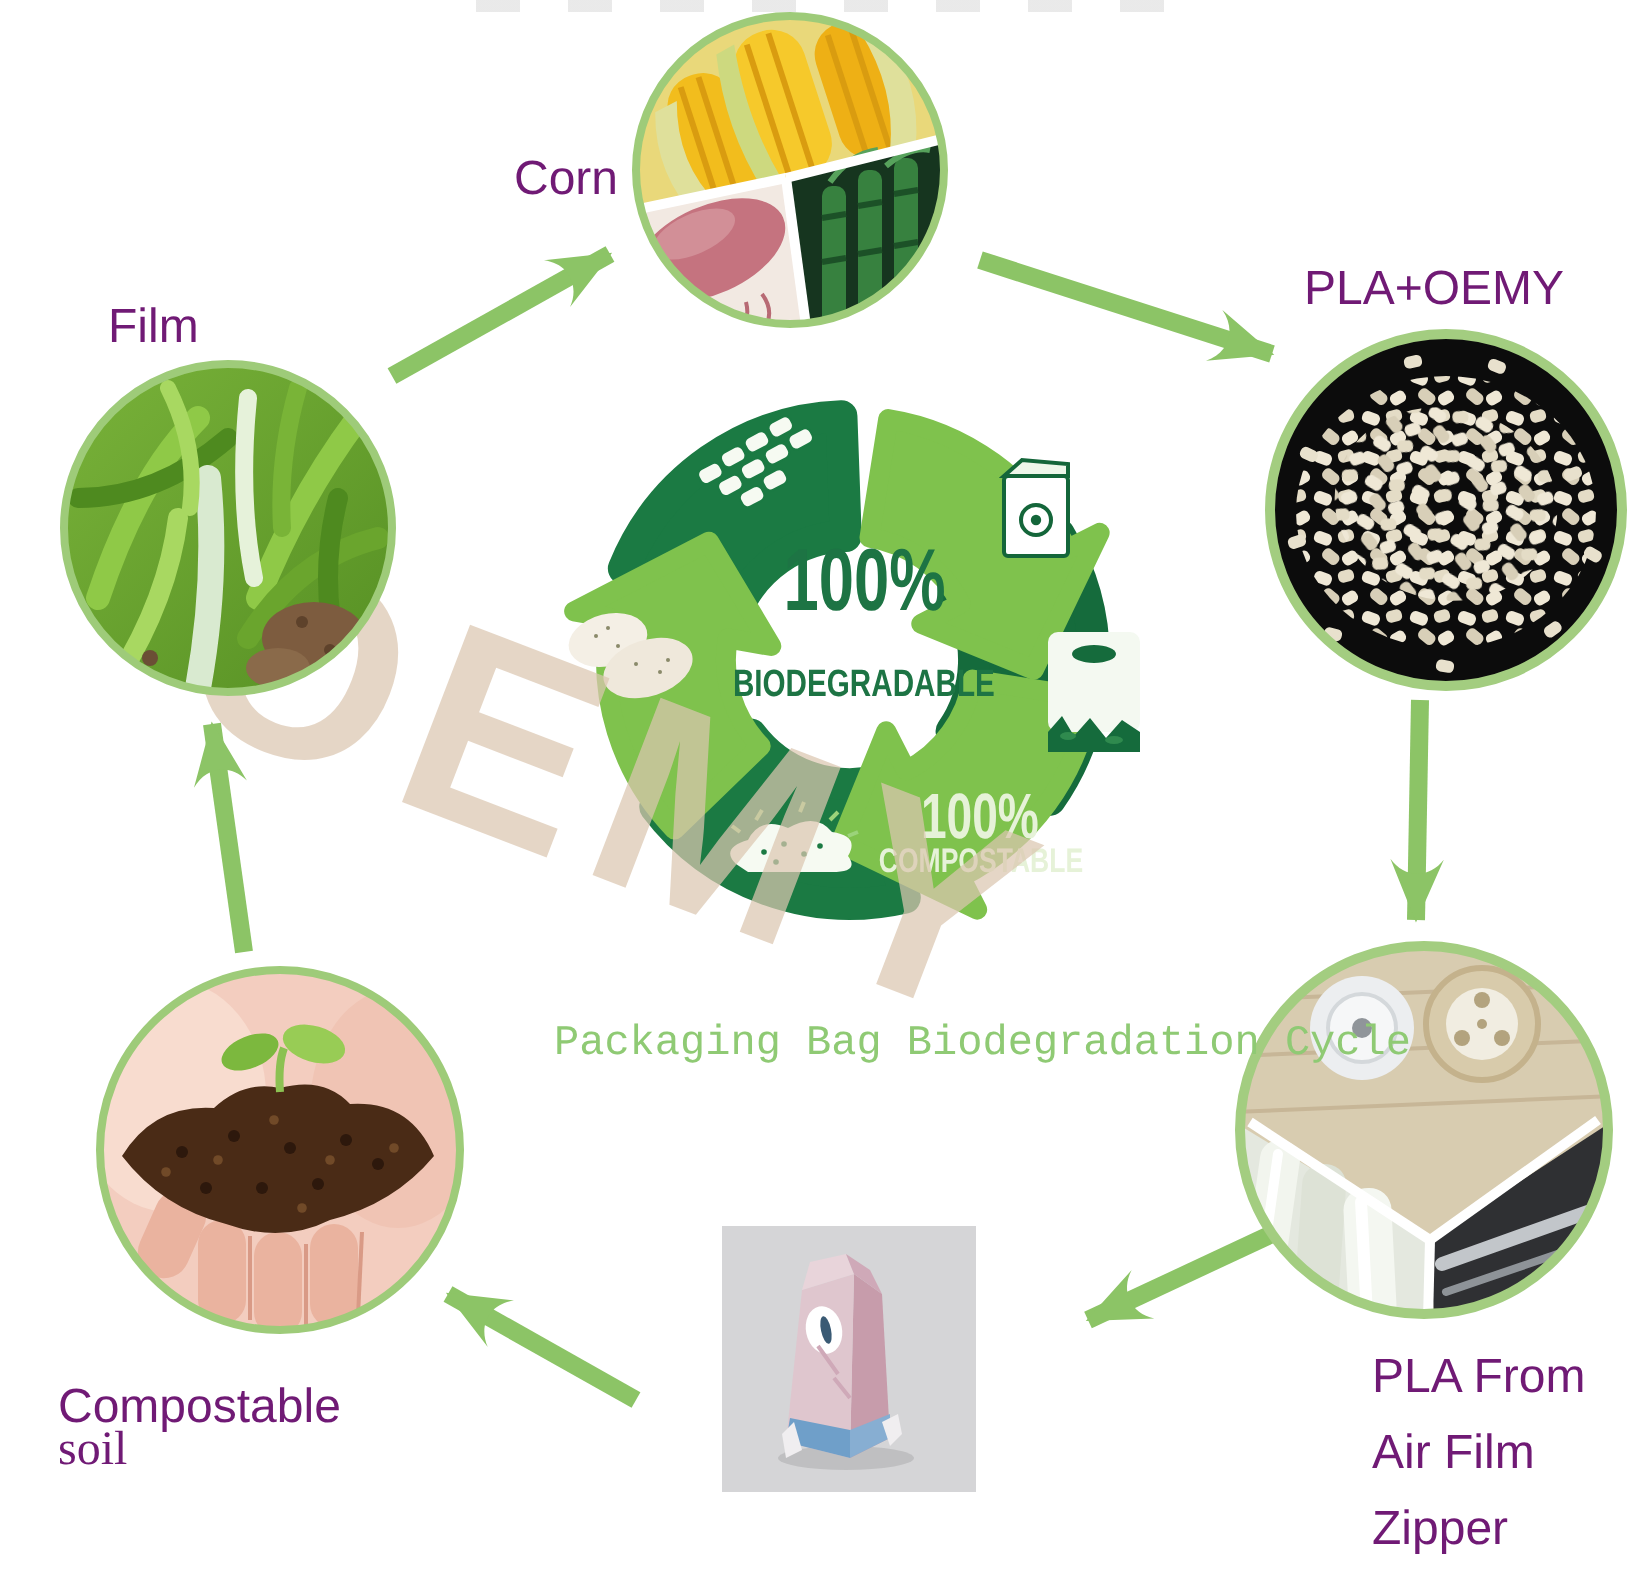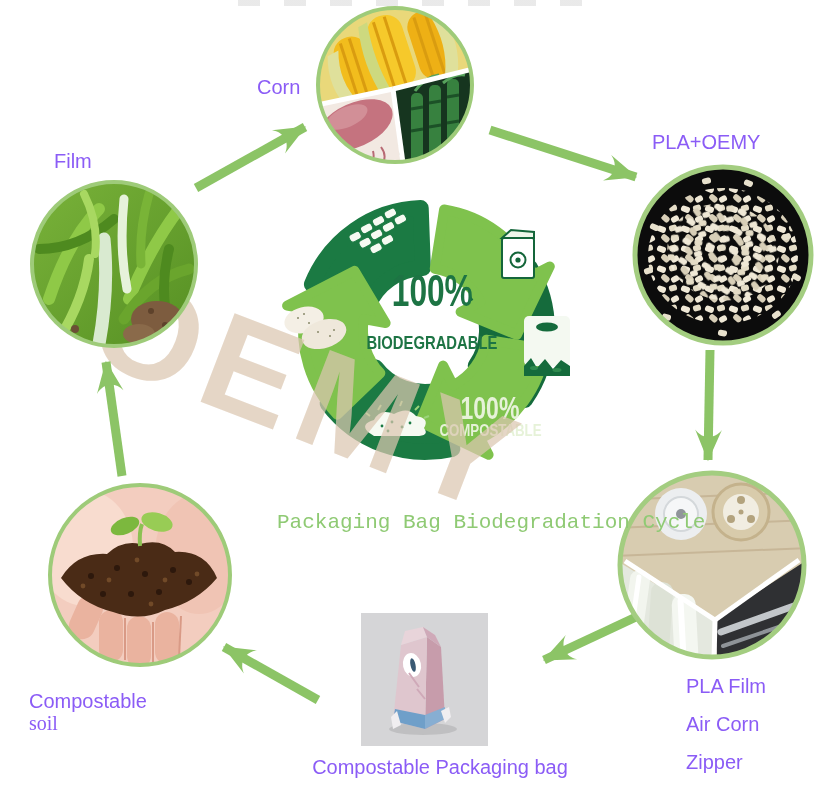--- a/index.html
+++ b/index.html
@@ -1,19 +1,19 @@
 <!DOCTYPE html>
 <html><head>
 <meta charset="utf-8">
 <style>
   html,body{margin:0;padding:0;background:#fff;}
   .canvas{position:relative;width:826px;height:796px;background:#ffffff;overflow:hidden;
           font-family:"Liberation Sans", sans-serif;}
   .abs{position:absolute;}
-  .lbl{position:absolute;color:#8b5cf6;font-size:20px;white-space:nowrap;z-index:30;}
+  .lbl{position:absolute;color:#701a75;font-size:24px;white-space:nowrap;z-index:30;}
   .caption-line{position:absolute;color:#8fca74;font-size:21px;white-space:nowrap;z-index:25;font-family:Liberation Mono, monospace;}
   .badge{position:absolute;z-index:12;display:flex;justify-content:center;align-items:flex-end;
          font-weight:bold;white-space:nowrap;}
   .cond{display:inline-block;transform:scaleX(.72);transform-origin:center;}
   .cond78{display:inline-block;transform:scaleX(.78);transform-origin:center;}
   .badge-dark{color:#1d7444;}
   .badge-light{color:#e6f2d8;}
   .watermark{position:absolute;left:128px;top:238px;z-index:15;pointer-events:none;
              font-size:138px;font-weight:bold;letter-spacing:10px;
              color:rgba(219,198,176,0.72);transform:rotate(21deg);transform-origin:left top;
@@ -362,24 +362,23 @@
     <polygon points="64,102 84,94 84,106 64,116" fill="#87aed2"></polygon>
     <polygon points="30,104 36,98 40,112 32,116" fill="#f0eef0"></polygon>
     <polygon points="80,98 88,94 90,104 84,110" fill="#f0eef0"></polygon>
     <path d="M48,60 l10,14 M56,76 l8,10" stroke="#cfa9b8" stroke-width="2"></path>
   </svg>
 
   <div class="lbl" style="left:54px;top:150px;">Film</div>
   <div class="lbl" style="left:257px;top:76px;">Corn</div>
   <div class="lbl" style="left:652px;top:131px;">PLA+OEMY</div>
 
-  <div class="lbl" style="left:686px;top:675px;">PLA Film</div>
-  <div class="lbl" style="left:686px;top:713px;">Air Corn</div>
+  <div class="lbl" style="left:686px;top:675px;">PLA From</div>
+  <div class="lbl" style="left:686px;top:713px;">Air Film</div>
   <div class="lbl" style="left:686px;top:751px;">Zipper</div>
 
   <div class="lbl" style="left:29px;top:690px;">Compostable</div>
   <div class="lbl" style="left:29px;top:712px;font-family:Liberation Serif, serif;">soil</div>
 
-  <div class="lbl" style="left:290px;top:756px;width:300px;text-align:center;">Compostable Packaging bag</div>
 
   <div class="caption-line" style="left:277px;top:511px;">Packaging Bag Biodegradation Cycle</div>
 
 </div>
 
 </body></html>

